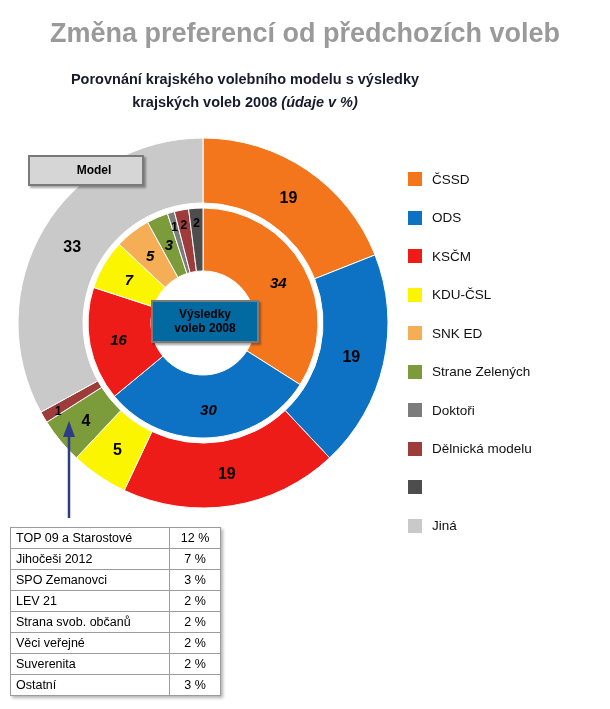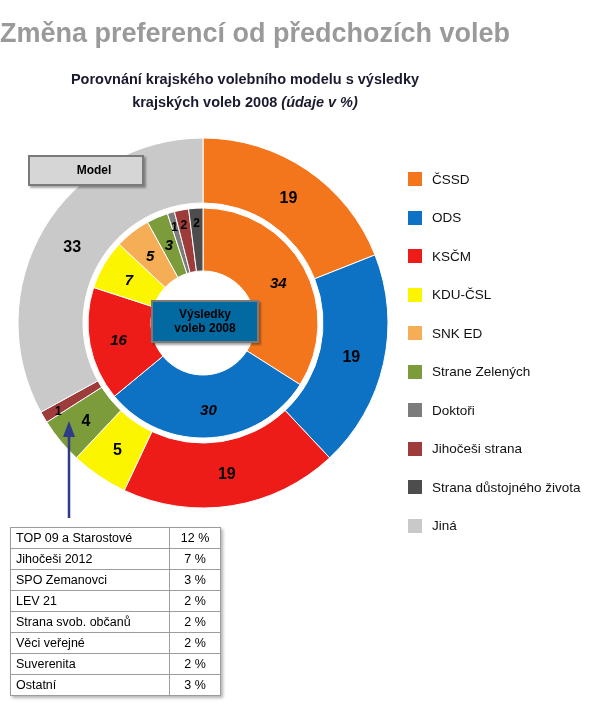--- a/index.html
+++ b/index.html
@@ -12,21 +12,21 @@
     background: #ffffff;
     font-family: "Liberation Sans", sans-serif;
     position: relative;
     overflow: hidden;
   }
   #page-title {
     position: absolute;
     top: 18px;
     left: 0;
     width: 610px;
-    text-align: left;
+    text-align: center;
     font-size: 27px;
     font-weight: bold;
     color: #9a9a9a;
     letter-spacing: 0px;
   }
   #subtitle {
     position: absolute;
     top: 68px;
     left: 0;
     width: 490px;
@@ -229,25 +229,24 @@
     <div class="legend-row">
       <span class="legend-swatch" style="background: rgb(124, 155, 59);"></span>
       <span class="legend-text">Strane Zelených</span>
     </div>
     <div class="legend-row">
       <span class="legend-swatch" style="background: rgb(124, 124, 124);"></span>
       <span class="legend-text">Doktoři</span>
     </div>
     <div class="legend-row">
       <span class="legend-swatch" style="background: rgb(158, 59, 59);"></span>
-      <span class="legend-text">Jihočeši strana</span>
+      <span class="legend-text">Dělnická modelu</span>
     </div>
     <div class="legend-row">
       <span class="legend-swatch" style="background: rgb(77, 77, 77);"></span>
-      <span class="legend-text">Strana důstojného života</span>
     </div>
     <div class="legend-row">
       <span class="legend-swatch" style="background: rgb(201, 201, 201);"></span>
       <span class="legend-text">Jiná</span>
     </div>
   </div>
 
 <table id="results-table">
   <tbody id="results-table-body">
       <tr>

